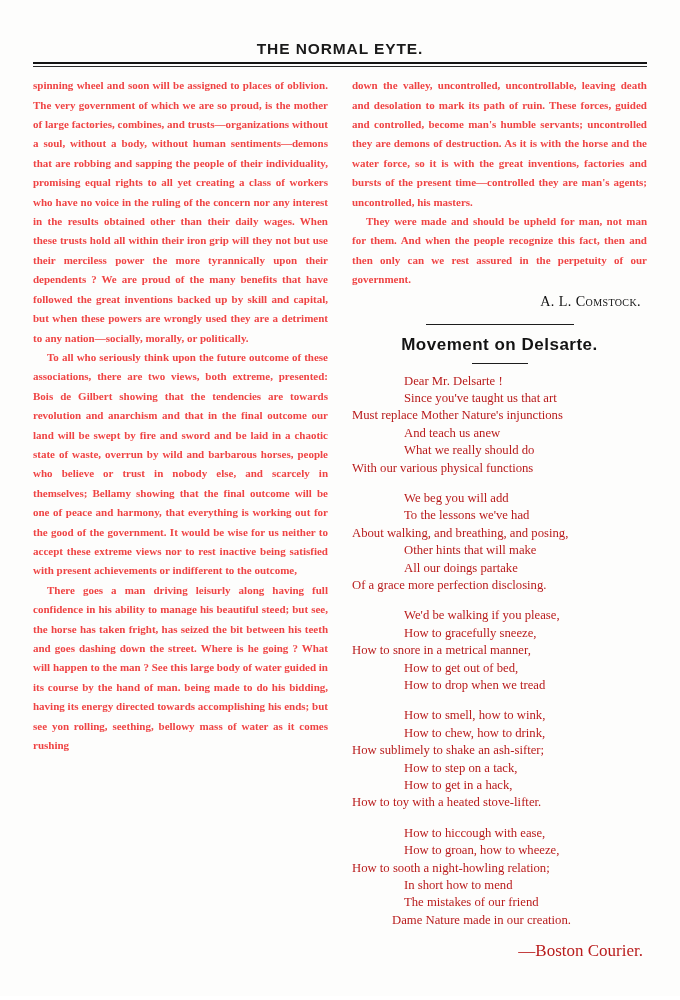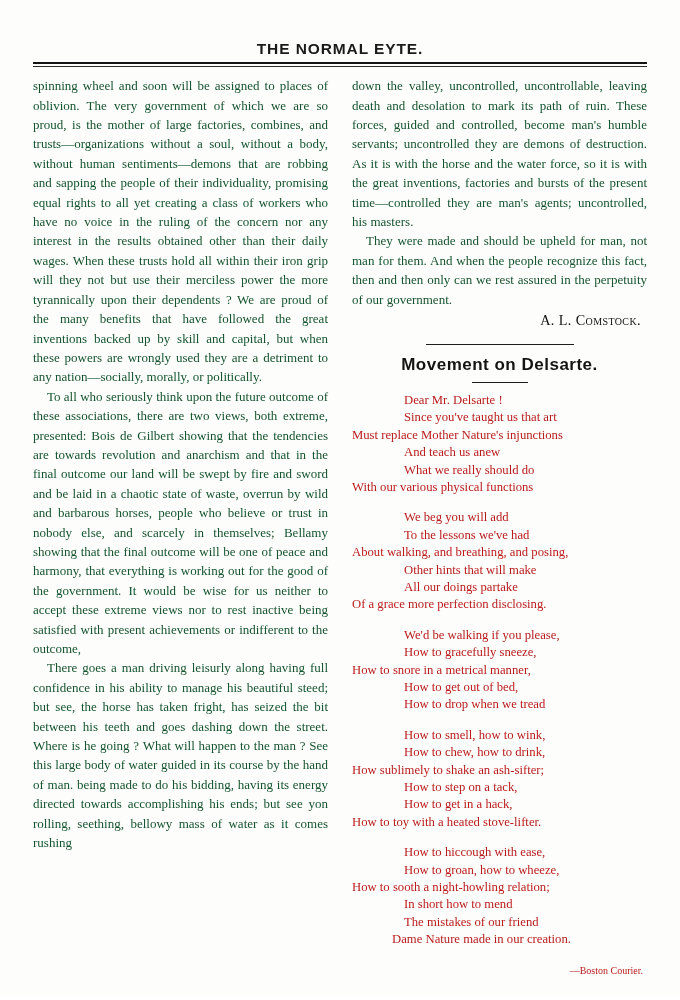--- a/index.html
+++ b/index.html
@@ -53,26 +53,27 @@
     box-sizing: border-box;
     align-items: flex-start;
   }
   .col {
     width: 295px;
     box-sizing: border-box;
   }
   .col-left { margin-right: 24px; }
 
   .body-text {
-    font-size: 13px;
+    font-size: 11px;
     line-height: 19.4px;
     text-align: justify;
     text-justify: inter-word;
     hyphens: none;
-    color: #14532d;
+    color: #ef4444;
+    font-weight: bold;
   }
   .body-text p {
     margin: 0;
     text-indent: 14px;
   }
   .body-text p.no-indent { text-indent: 0; }
   .body-text p + p { margin-top: 0; }
 
   
   .signature {
@@ -121,21 +122,21 @@
   .stanza { margin-bottom: 13px; }
   .stanza:last-child { margin-bottom: 0; }
   .poem .vline { white-space: pre-wrap; }
   
   .ind-0 { padding-left: 0px; }
   .ind-1 { padding-left: 52px; }
   .ind-2 { padding-left: 40px; }
 
   .attribution {
     text-align: right;
-    font-size: 10px;
+    font-size: 17px;
     line-height: 17.4px;
     margin-top: 4px;
     padding-right: 4px;
   }
 </style>
 </head>
 <body>
 
 <div class="page">
 

